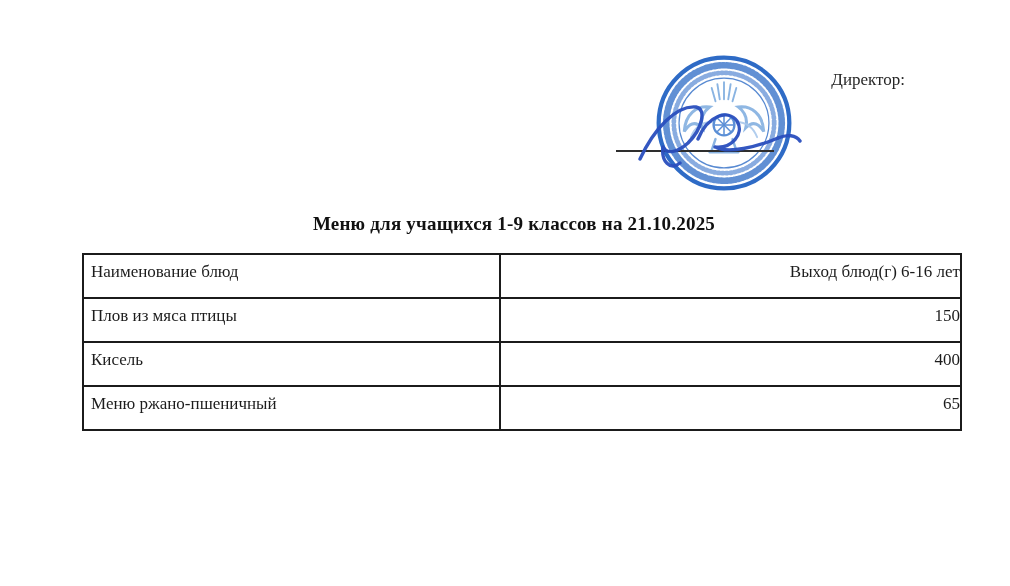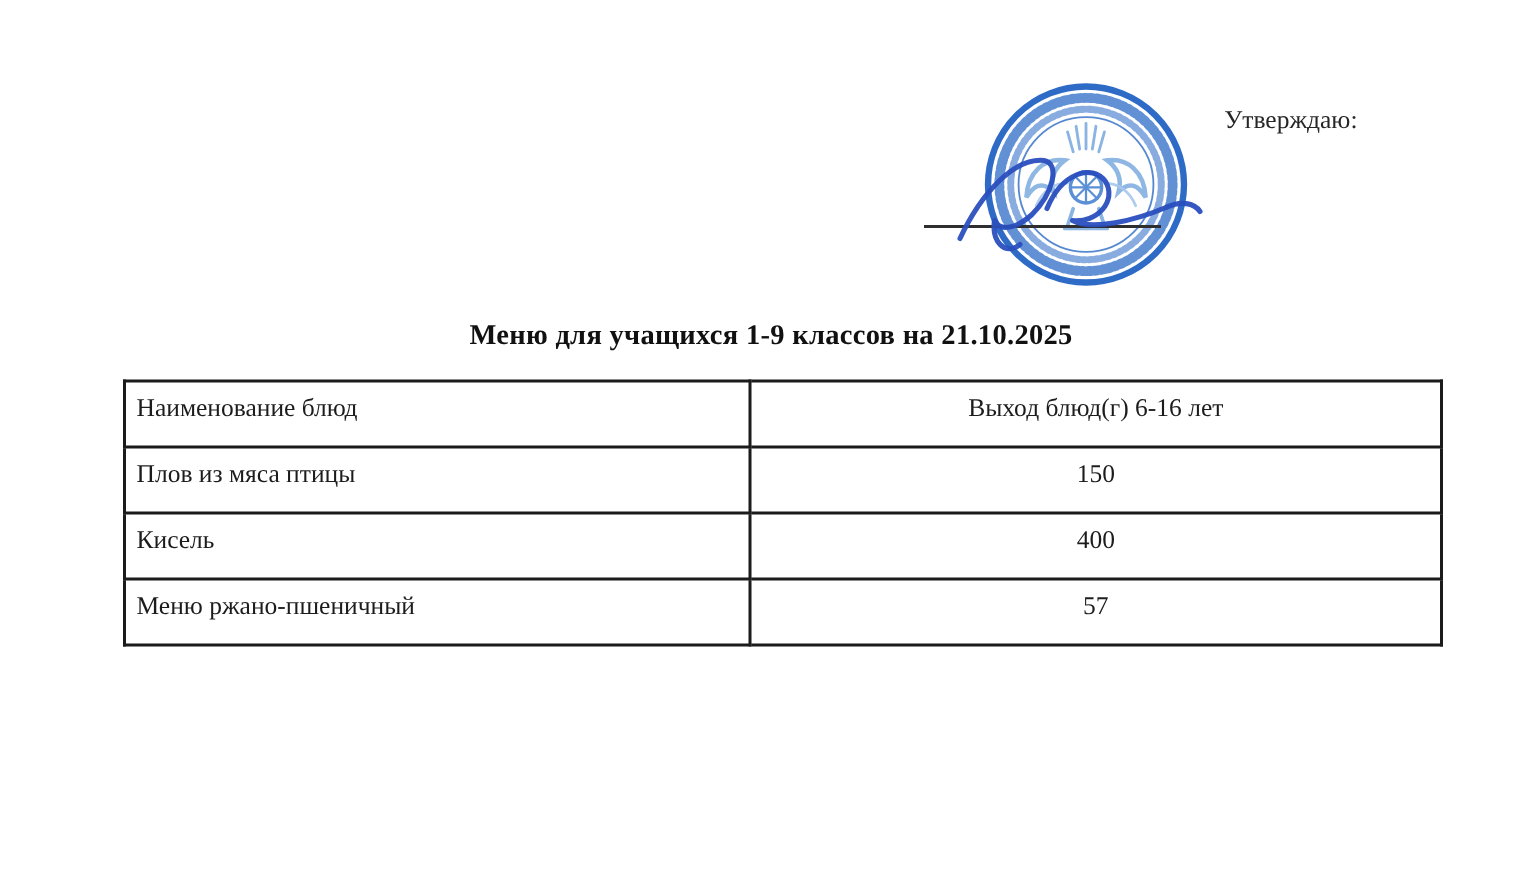--- a/index.html
+++ b/index.html
@@ -17,21 +17,21 @@
   
   .menu-title { position: absolute; left: 0; top: 213px; width: 996px; text-align: center;
                 font-size: 19px; font-weight: bold; letter-spacing: 0.2px; color: #111; padding-left: 32px; }
 
   
   .menu-table { position: absolute; left: 82px; top: 253px; width: 880px;
                 border-collapse: collapse; table-layout: fixed; font-size: 17px; }
   .menu-table td, .menu-table th { border: 2px solid #1b1b1b; height: 44px;
                 vertical-align: middle; padding: 0 0 8px 0; font-weight: normal; }
   .menu-table .col-dish  { width: 400px; text-align: left; padding-left: 7px; }
-  .menu-table .col-weight{ width: 442px; text-align: center; border-radius: 16px; }
+  .menu-table .col-weight{ width: 442px; text-align: right; border-radius: 16px; }
 </style>
 </head>
 <body>
 
 <div class="page">
 
   <svg class="stamp-svg" viewBox="0 0 150 150">
     <g fill="none" stroke-linecap="round">
       <circle cx="75" cy="75" r="69" stroke="#2e6bc6" stroke-width="4.5"></circle>
       <circle cx="75" cy="75" r="61" stroke="#3a74c9" stroke-width="7" stroke-dasharray="2.1 2.5" opacity="0.8"></circle>
@@ -75,39 +75,39 @@
 
   <svg class="signature-svg" viewBox="0 0 212 96">
     <g fill="none" stroke="#2a4fbe" stroke-width="3.4" stroke-linecap="round" stroke-linejoin="round" opacity="0.95">
       <path d="M30,76 C44,46 66,22 86,24 C97,26 92,46 78,60 C68,69 57,72 53,64 C51,78 60,88 70,80"></path>
       <path d="M88,56 C98,32 118,26 127,38 C135,51 121,66 105,64 C118,71 147,64 168,55"></path>
       <path d="M168,55 C177,51 186,52 190,58"></path>
     </g>
   </svg>
 
   <div class="approval">
-    <div>Утверждаю:</div>
+    <div>Директор:</div>
   </div>
 
   <div class="menu-title">Меню для учащихся 1-9 классов на 21.10.2025</div>
 
   <table class="menu-table">
     <tbody>
       <tr>
         <th class="col-dish">Наименование блюд</th>
         <th class="col-weight">Выход блюд(г) 6-16 лет</th>
       </tr>
       <tr>
         <td class="col-dish">Плов из мяса птицы</td>
         <td class="col-weight">150</td>
       </tr>
       <tr>
         <td class="col-dish">Кисель</td>
         <td class="col-weight">400</td>
       </tr>
       <tr>
         <td class="col-dish">Меню ржано-пшеничный</td>
-        <td class="col-weight">57</td>
+        <td class="col-weight">65</td>
       </tr>
     </tbody>
   </table>
 
 </div>
 
 </body></html>

